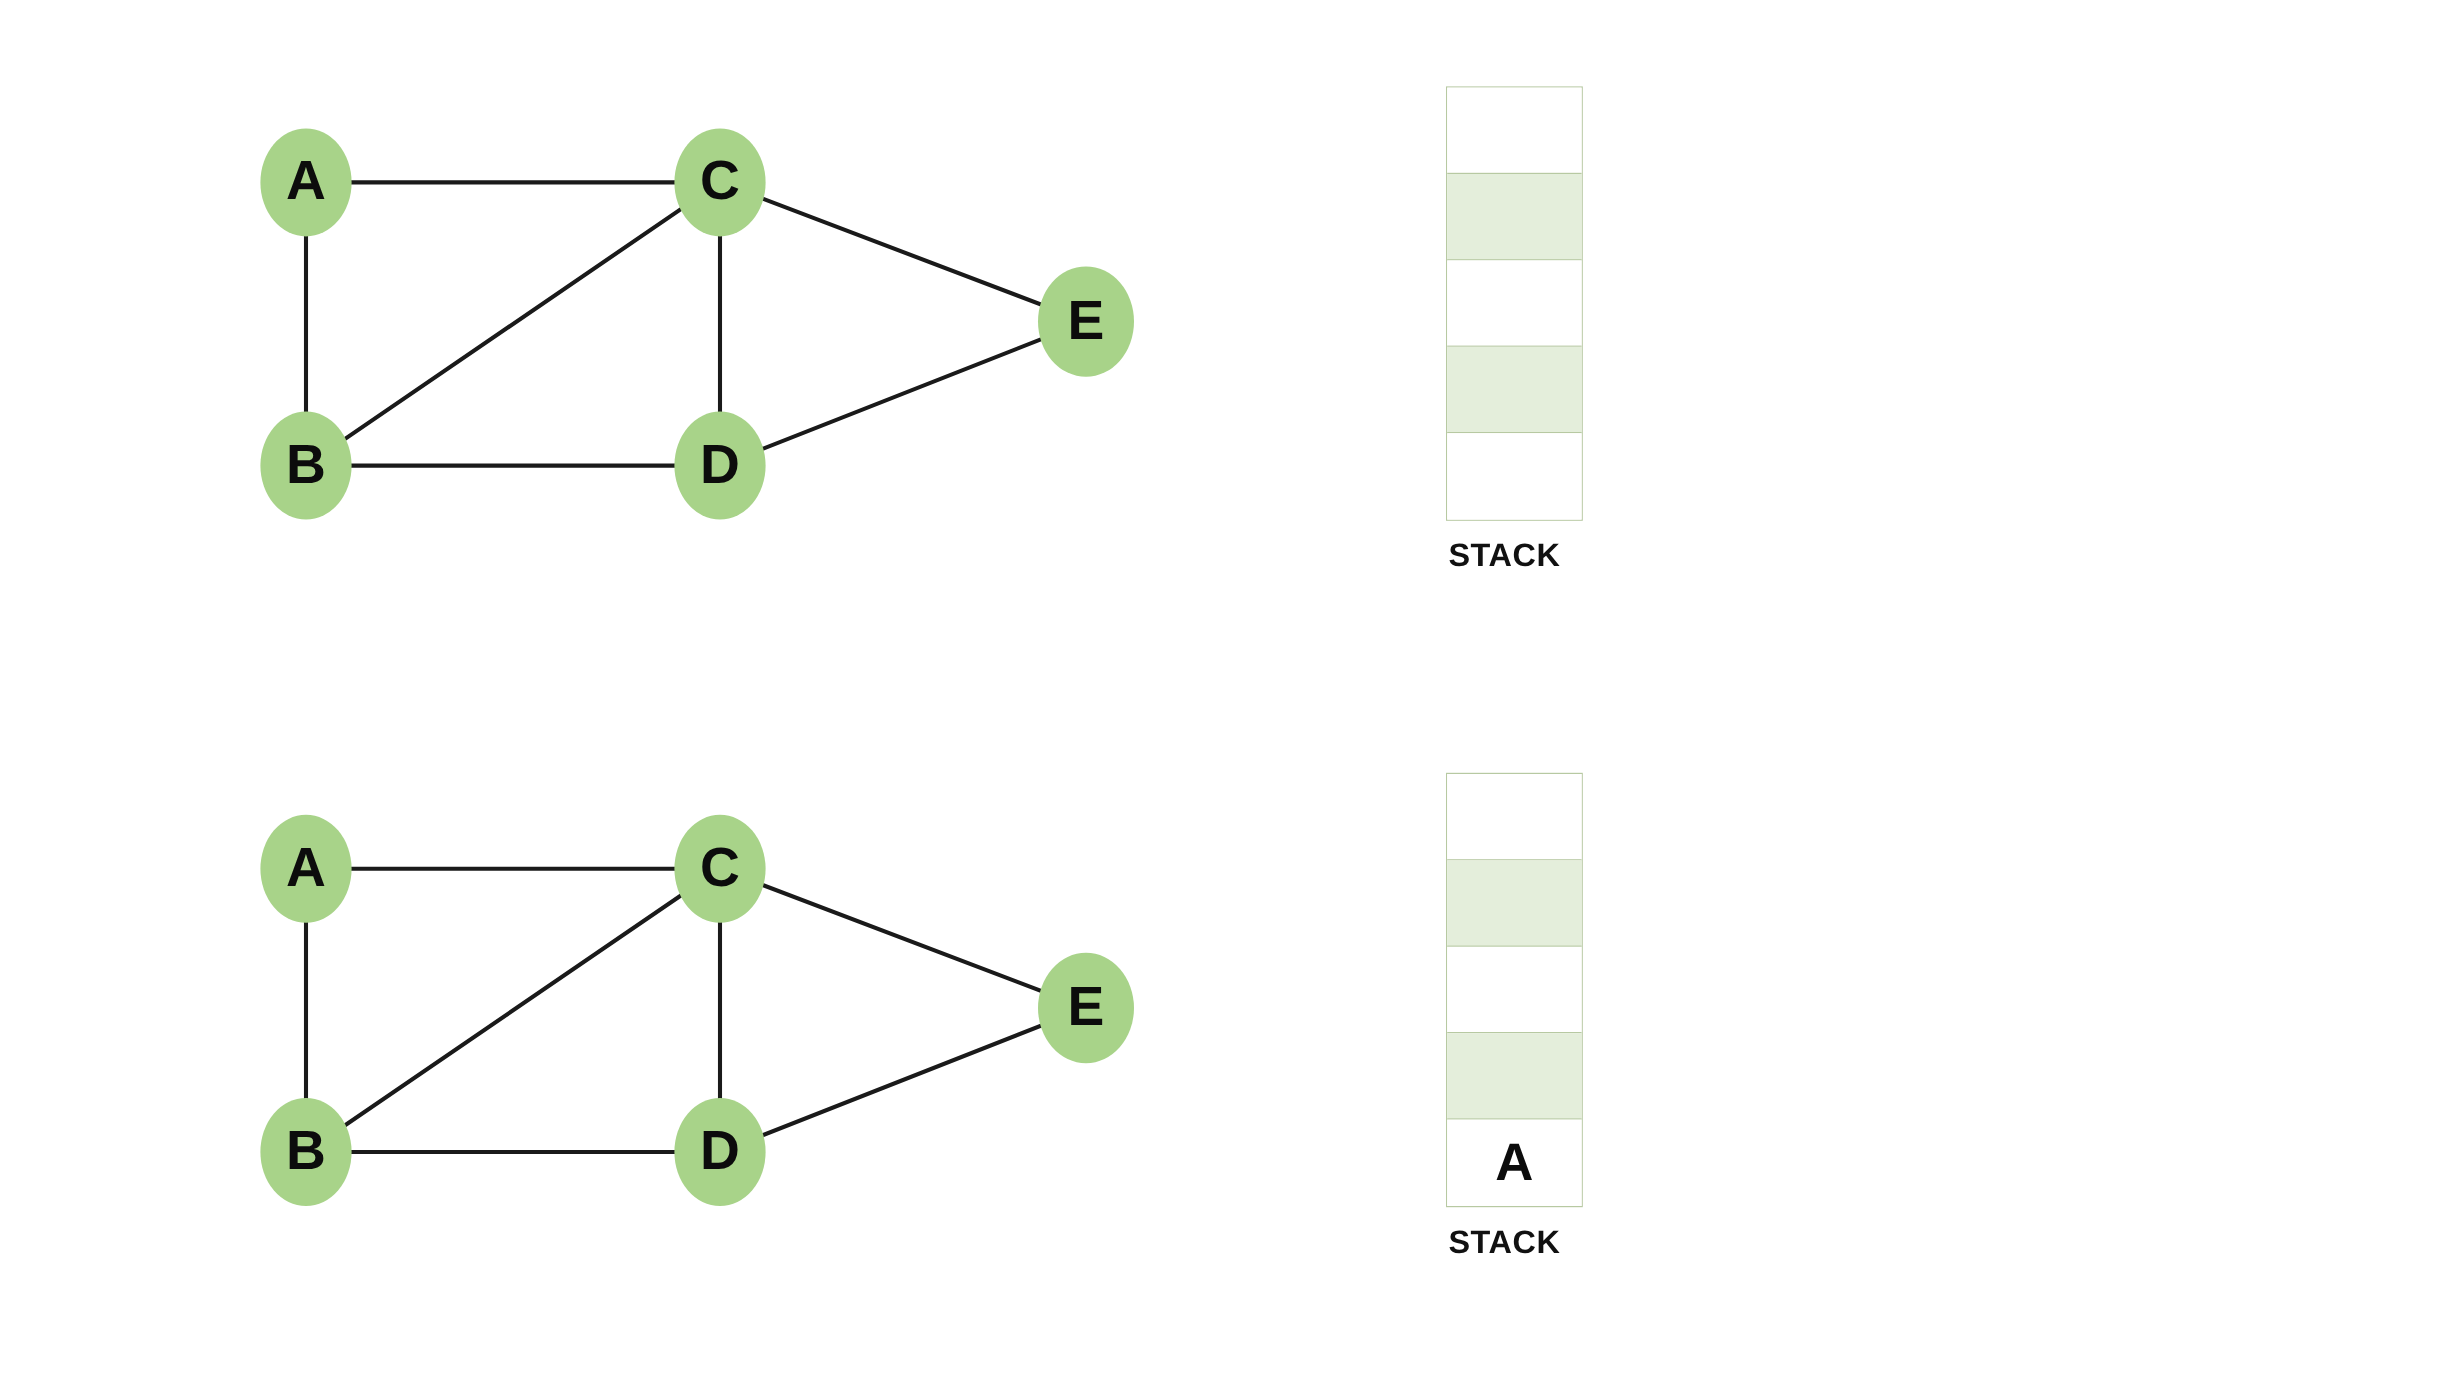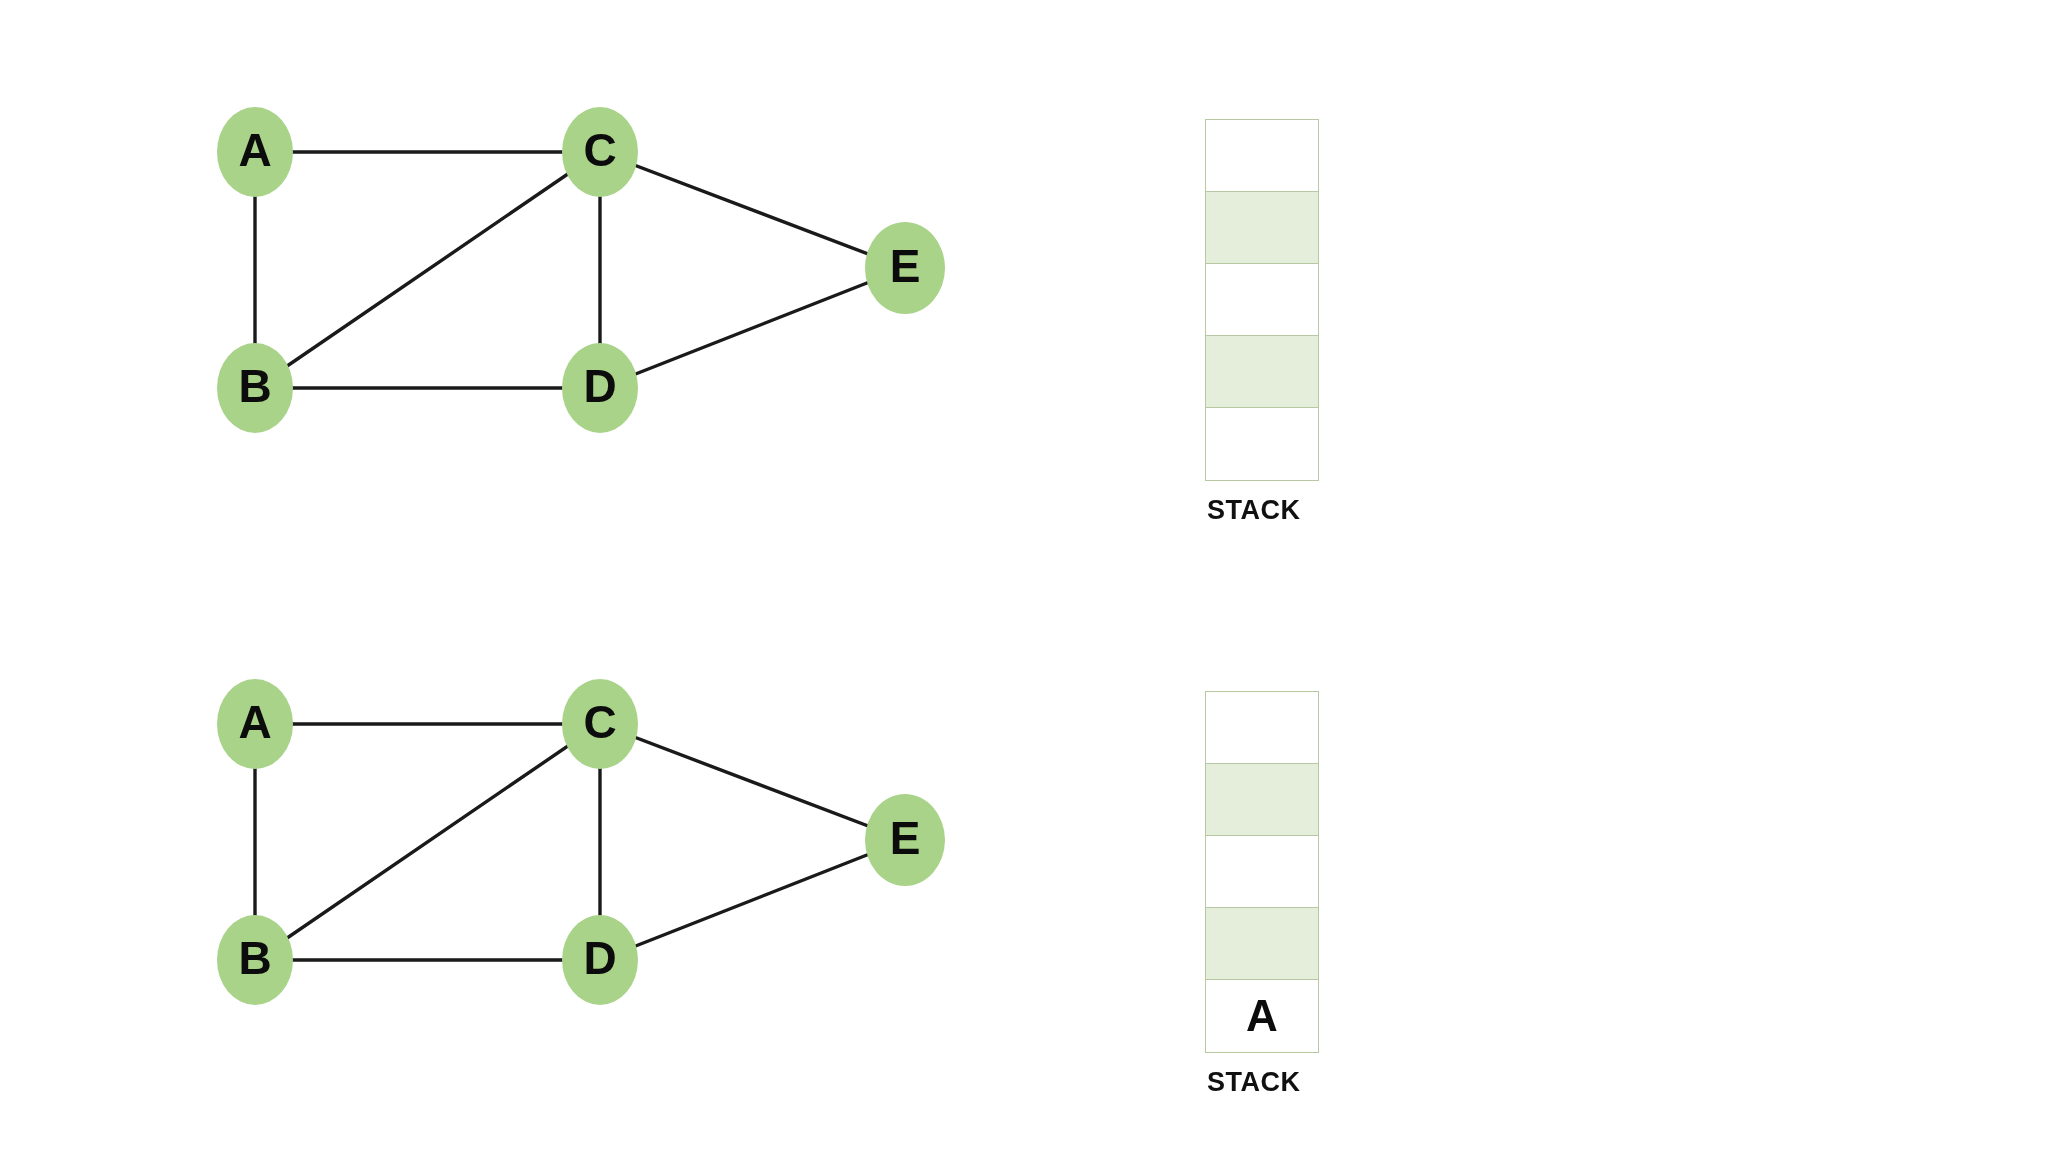--- a/index.html
+++ b/index.html
@@ -54,21 +54,20 @@
     fill: #0c0c0c;
     text-anchor: middle;
     dominant-baseline: middle;
   }
 
   .stack-area {
     position: absolute;
     left: 1205px;
     top: 72px;
     width: 114px;
-    margin-top: 47px;
   }
   .stack-box {
     width: 114px;
     border: 1px solid #b7c9a2;
     box-sizing: border-box;
     background: #ffffff;
   }
   .stack-cell {
     height: 72px;
     box-sizing: border-box;

